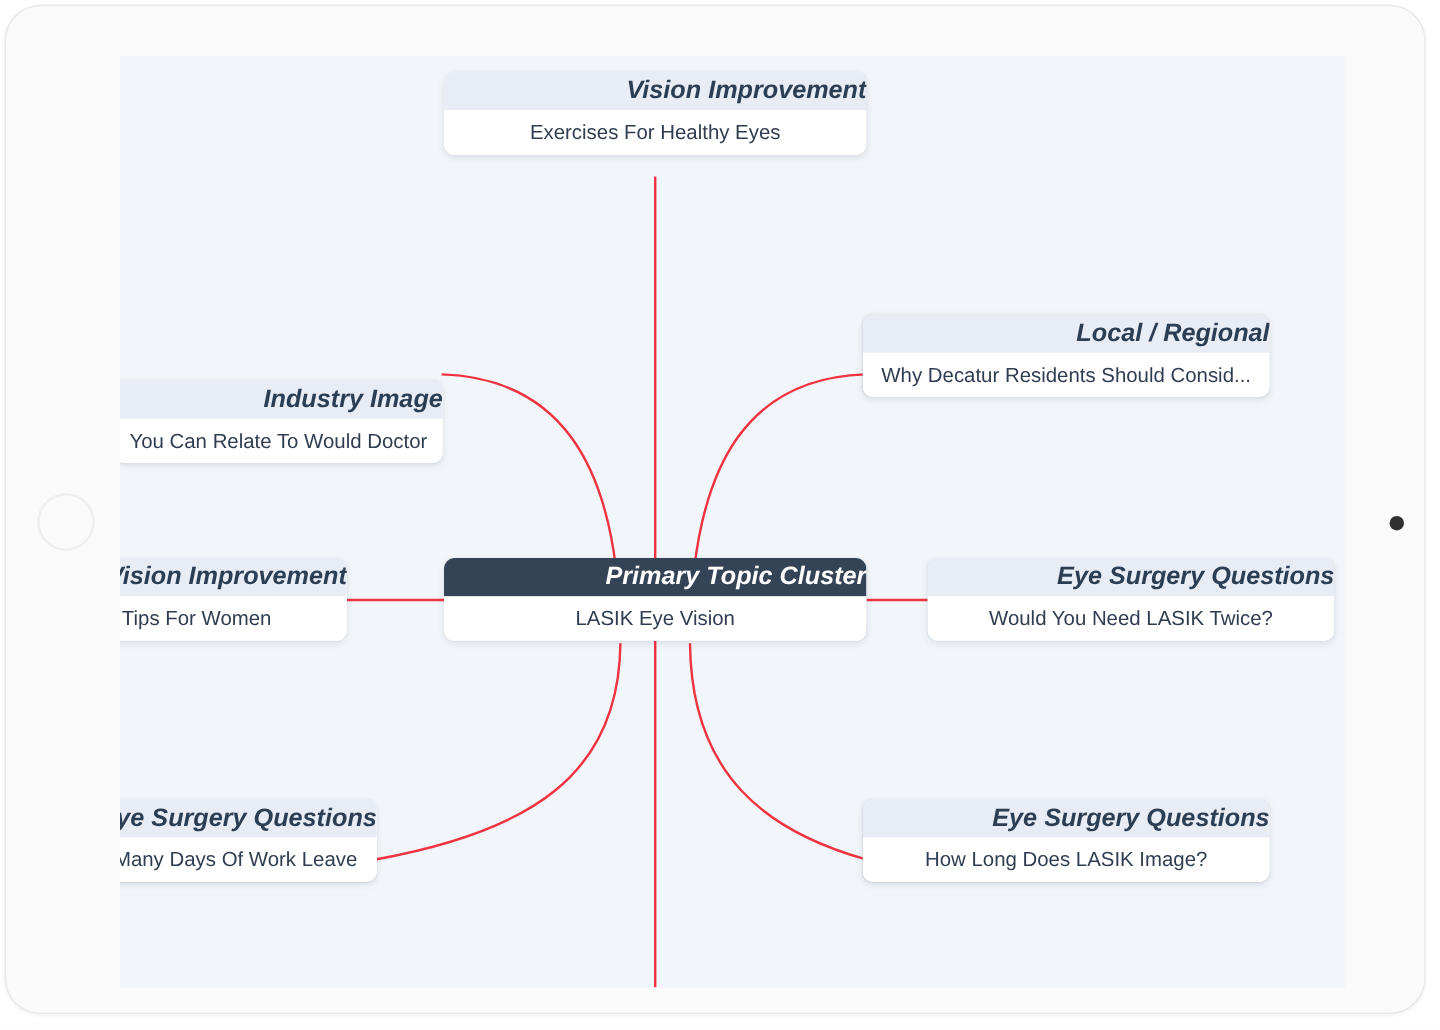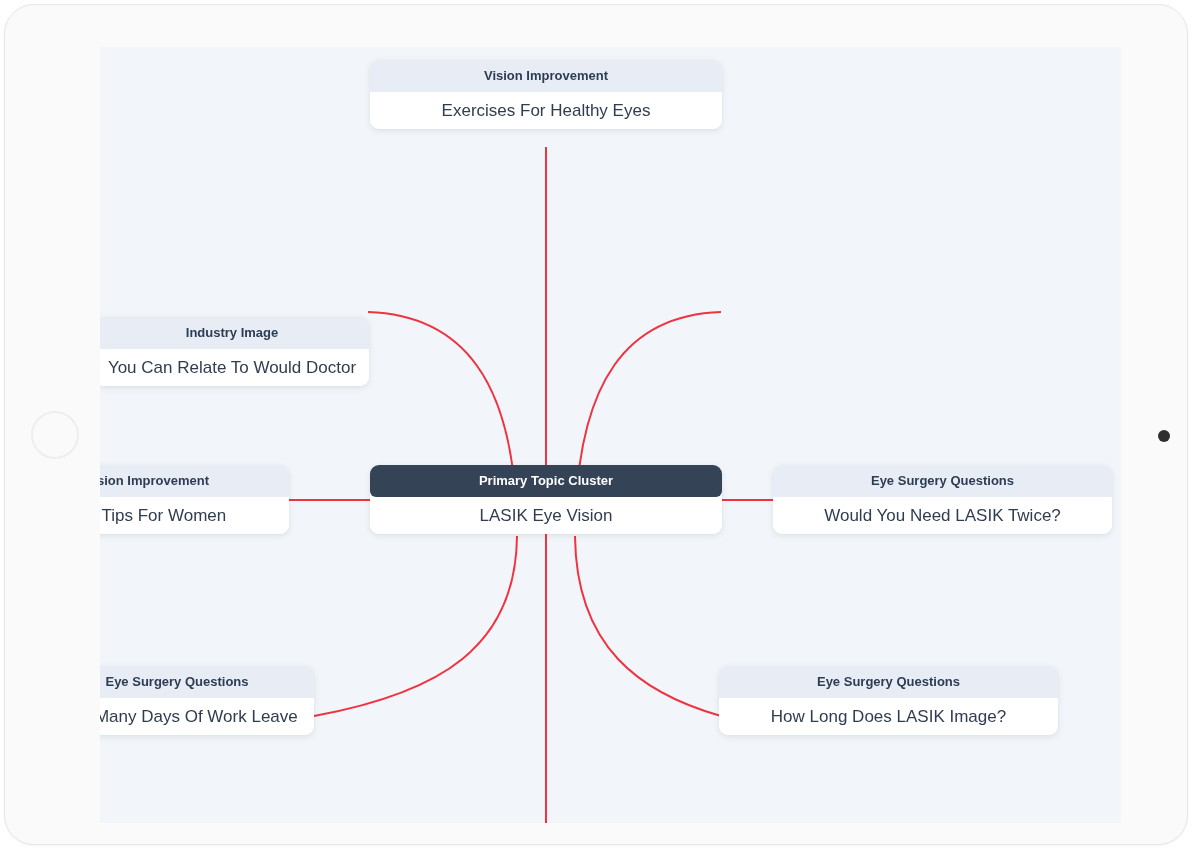--- a/index.html
+++ b/index.html
@@ -69,43 +69,43 @@
   .node {
     position: absolute;
     border-radius: 9px;
     background: #ffffff;
     box-shadow: 0 2px 6px rgba(32,48,74,0.10), 0 0 1px rgba(32,48,74,0.10);
     overflow: hidden;
   }
   .node-header {
     height: 32px;
     line-height: 32px;
-    text-align: center;
-    font-size: 13px;
+    text-align: right;
+    font-size: 21px;
     font-weight: bold;
     color: #2c3e54;
     background: #e8ecf4;
     white-space: nowrap;
+    font-style: italic;
   }
   .node-body {
     height: 37px;
     line-height: 37px;
     text-align: center;
     font-size: 17px;
     color: #303d50;
     background: #ffffff;
     white-space: nowrap;
     overflow: hidden;
     text-overflow: ellipsis;
     padding: 0 10px;
   }
   .node.primary .node-header {
     background: #344356;
     color: #ffffff;
-    border-radius: 6px;
   }
 
   
   #node-top         { left: 270px;  top: 13px;  width: 352px; }
   #node-left-top    { left: -5px;   top: 230px; width: 274px; margin-top: 40px; }
   #node-right-top   { left: 619px;  top: 215px; width: 339px; }
   #node-left-mid    { left: -95px;  top: 418px; width: 284px; }
   #node-center      { left: 270px;  top: 418px; width: 352px; }
   #node-right-mid   { left: 673px;  top: 418px; width: 339px; }
   #node-left-bottom { left: -60px;  top: 619px; width: 274px; }
@@ -141,20 +141,24 @@
     <div class="node" id="node-top">
       <div class="node-header">Vision Improvement</div>
       <div class="node-body">Exercises For Healthy Eyes</div>
     </div>
 
     <div class="node" id="node-left-top">
       <div class="node-header">Industry Image</div>
       <div class="node-body">You Can Relate To Would Doctor</div>
     </div>
 
+    <div class="node" id="node-right-top">
+      <div class="node-header">Local / Regional</div>
+      <div class="node-body">Why Decatur Residents Should Consid...</div>
+    </div>
 
     <div class="node" id="node-left-mid">
       <div class="node-header">Vision Improvement</div>
       <div class="node-body">Eye Tips For Women</div>
     </div>
 
     <div class="node primary" id="node-center">
       <div class="node-header">Primary Topic Cluster</div>
       <div class="node-body">LASIK Eye Vision</div>
     </div>

